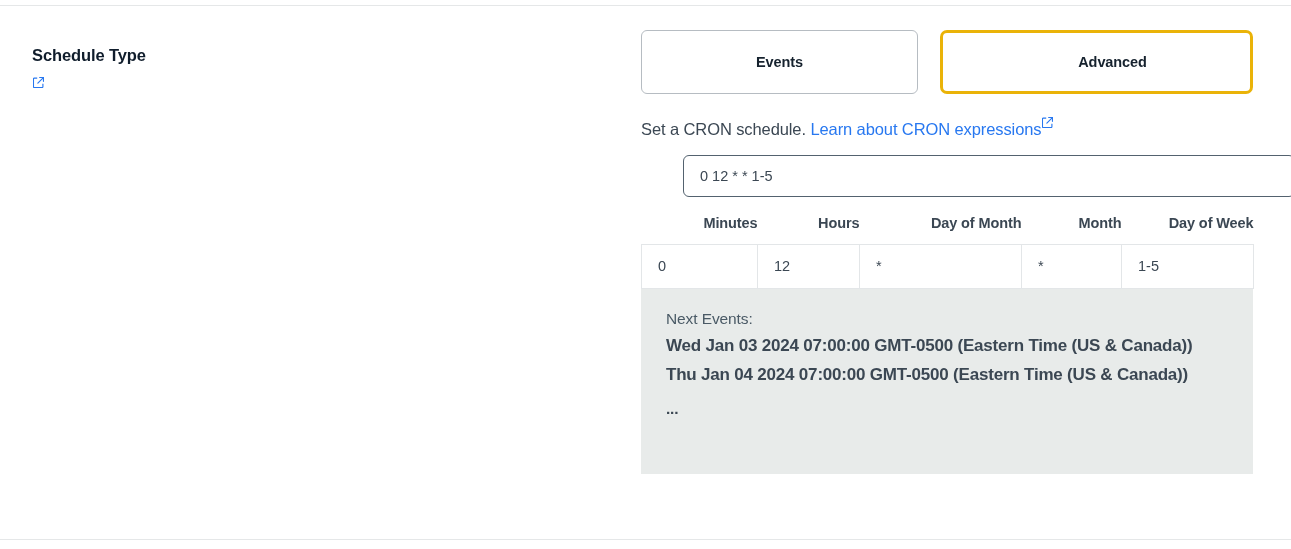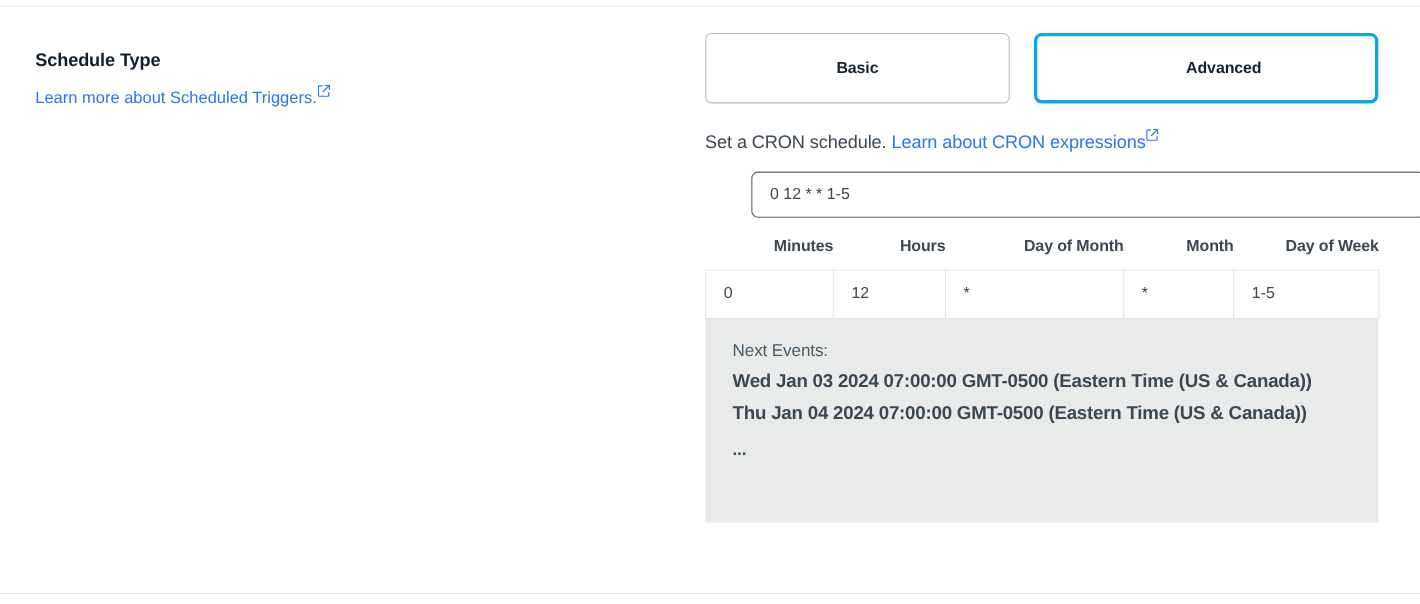--- a/index.html
+++ b/index.html
@@ -87,21 +87,21 @@
     background: #ffffff;
     border: 1px solid #b6bcc2;
     border-radius: 6px;
     font-size: 14.5px;
     font-weight: bold;
     color: #16222e;
     letter-spacing: -0.1px;
     cursor: pointer;
   }
   .tab.selected {
-    border: 3px solid #0ea5e9;
+    border: 3px solid #eab308;
     border-radius: 7px;
     padding-left: 32px;
   }
 
   .cron-desc {
     margin-top: 23px;
     font-size: 16.5px;
     color: #3b4753;
     line-height: 1.3;
     letter-spacing: -0.1px;
@@ -191,32 +191,32 @@
 <body>
 
 <div class="page">
 
   <div class="rule top"></div>
 
   <div class="left-col">
     <div class="section-title">Schedule Type</div>
 
     <div class="learn-line">
-      <a class="learn-link">Learn more about Scheduled Triggers.</a><span class="ext-icon"><svg width="11" height="11" viewBox="0 0 12 12">
+      <span class="ext-icon"><svg width="11" height="11" viewBox="0 0 12 12">
             <path d="M4.6 1.2H1.4A0.9 0.9 0 0 0 .5 2.1v8.5A0.9 0.9 0 0 0 1.4 11.5h8.5a0.9 0.9 0 0 0 .9-0.9V7.4" fill="none" stroke="#2878f0" stroke-width="1.25"></path>
             <path d="M7.3 0.6h4.1v4.1" fill="none" stroke="#2878f0" stroke-width="1.25" stroke-linecap="round" stroke-linejoin="round"></path>
             <path d="M11.3 0.7L5.3 6.7" fill="none" stroke="#2878f0" stroke-width="1.25" stroke-linecap="round"></path>
           </svg></span>
     </div>
   </div>
 
   <div class="right-col">
 
     <div class="tabs">
-      <div class="tab">Basic</div>
+      <div class="tab">Events</div>
       <div class="tab selected">Advanced</div>
     </div>
 
     <div class="cron-desc">
       <span>Set a CRON schedule.</span>
       <a class="learn-link">Learn about CRON expressions</a><span class="ext-icon"><svg width="11" height="11" viewBox="0 0 12 12">
             <path d="M4.6 1.2H1.4A0.9 0.9 0 0 0 .5 2.1v8.5A0.9 0.9 0 0 0 1.4 11.5h8.5a0.9 0.9 0 0 0 .9-0.9V7.4" fill="none" stroke="#2878f0" stroke-width="1.25"></path>
             <path d="M7.3 0.6h4.1v4.1" fill="none" stroke="#2878f0" stroke-width="1.25" stroke-linecap="round" stroke-linejoin="round"></path>
             <path d="M11.3 0.7L5.3 6.7" fill="none" stroke="#2878f0" stroke-width="1.25" stroke-linecap="round"></path>
           </svg></span>

